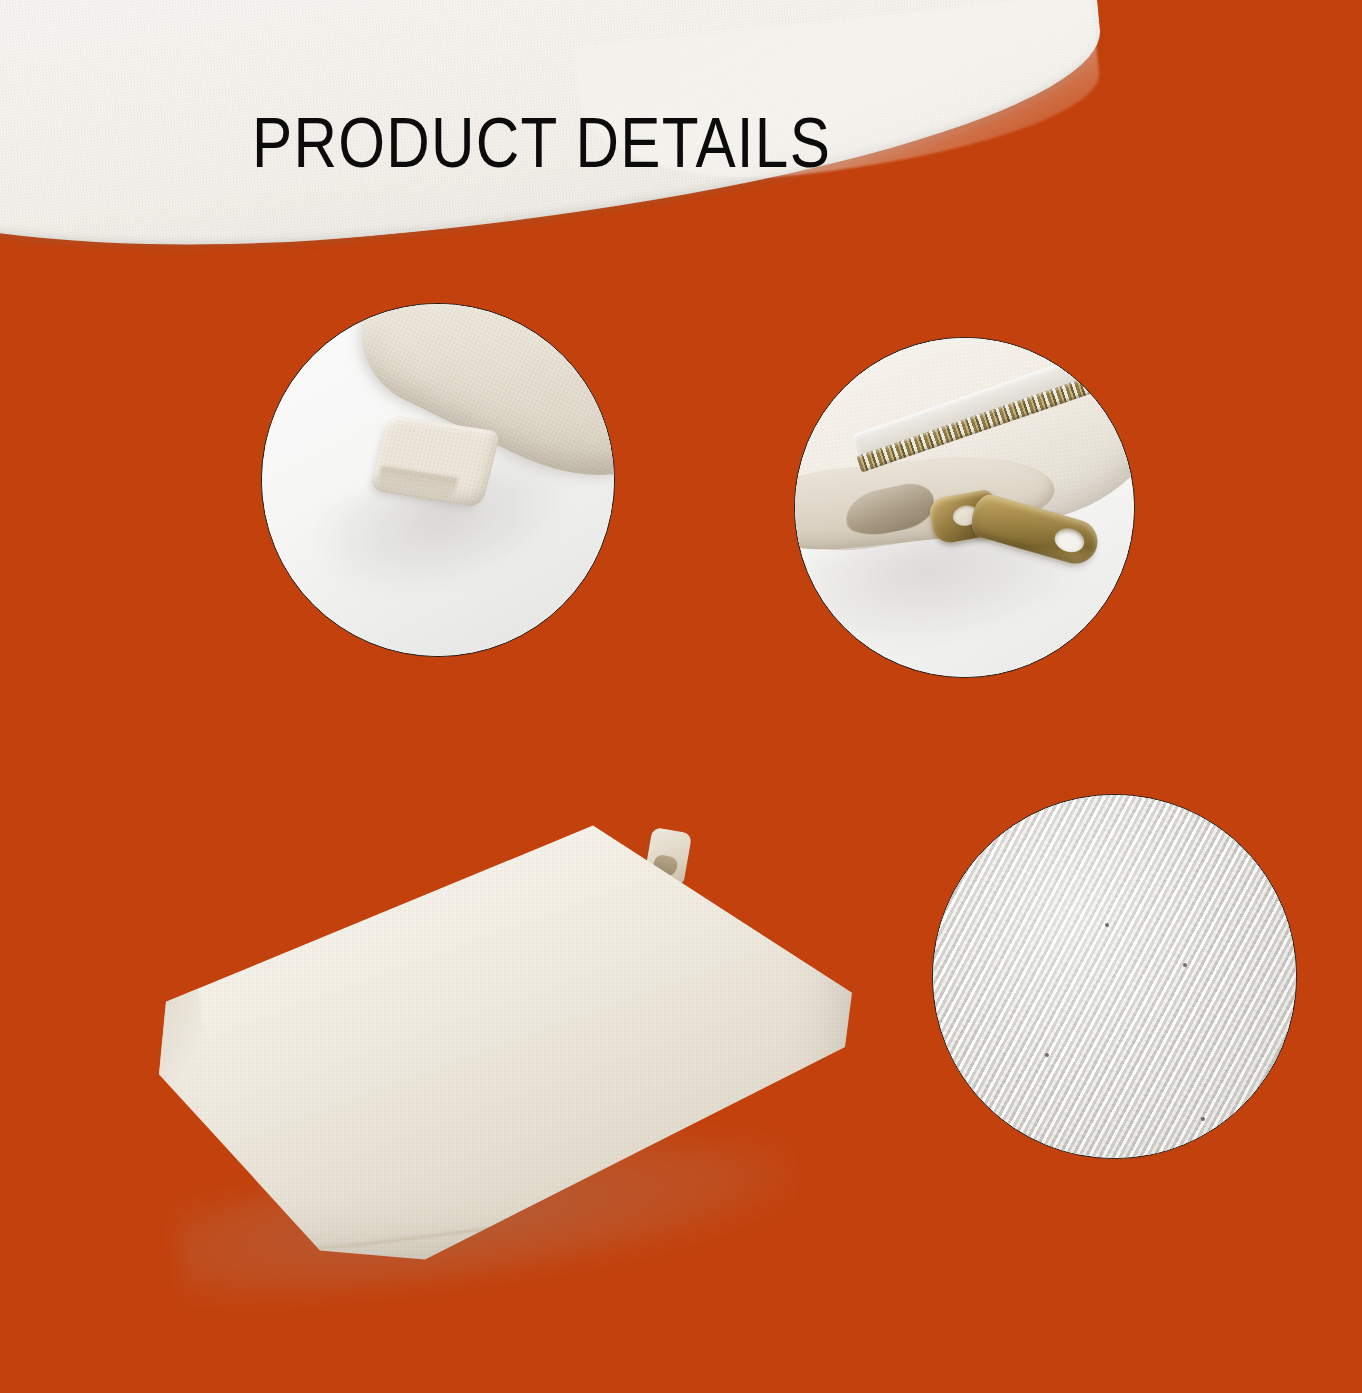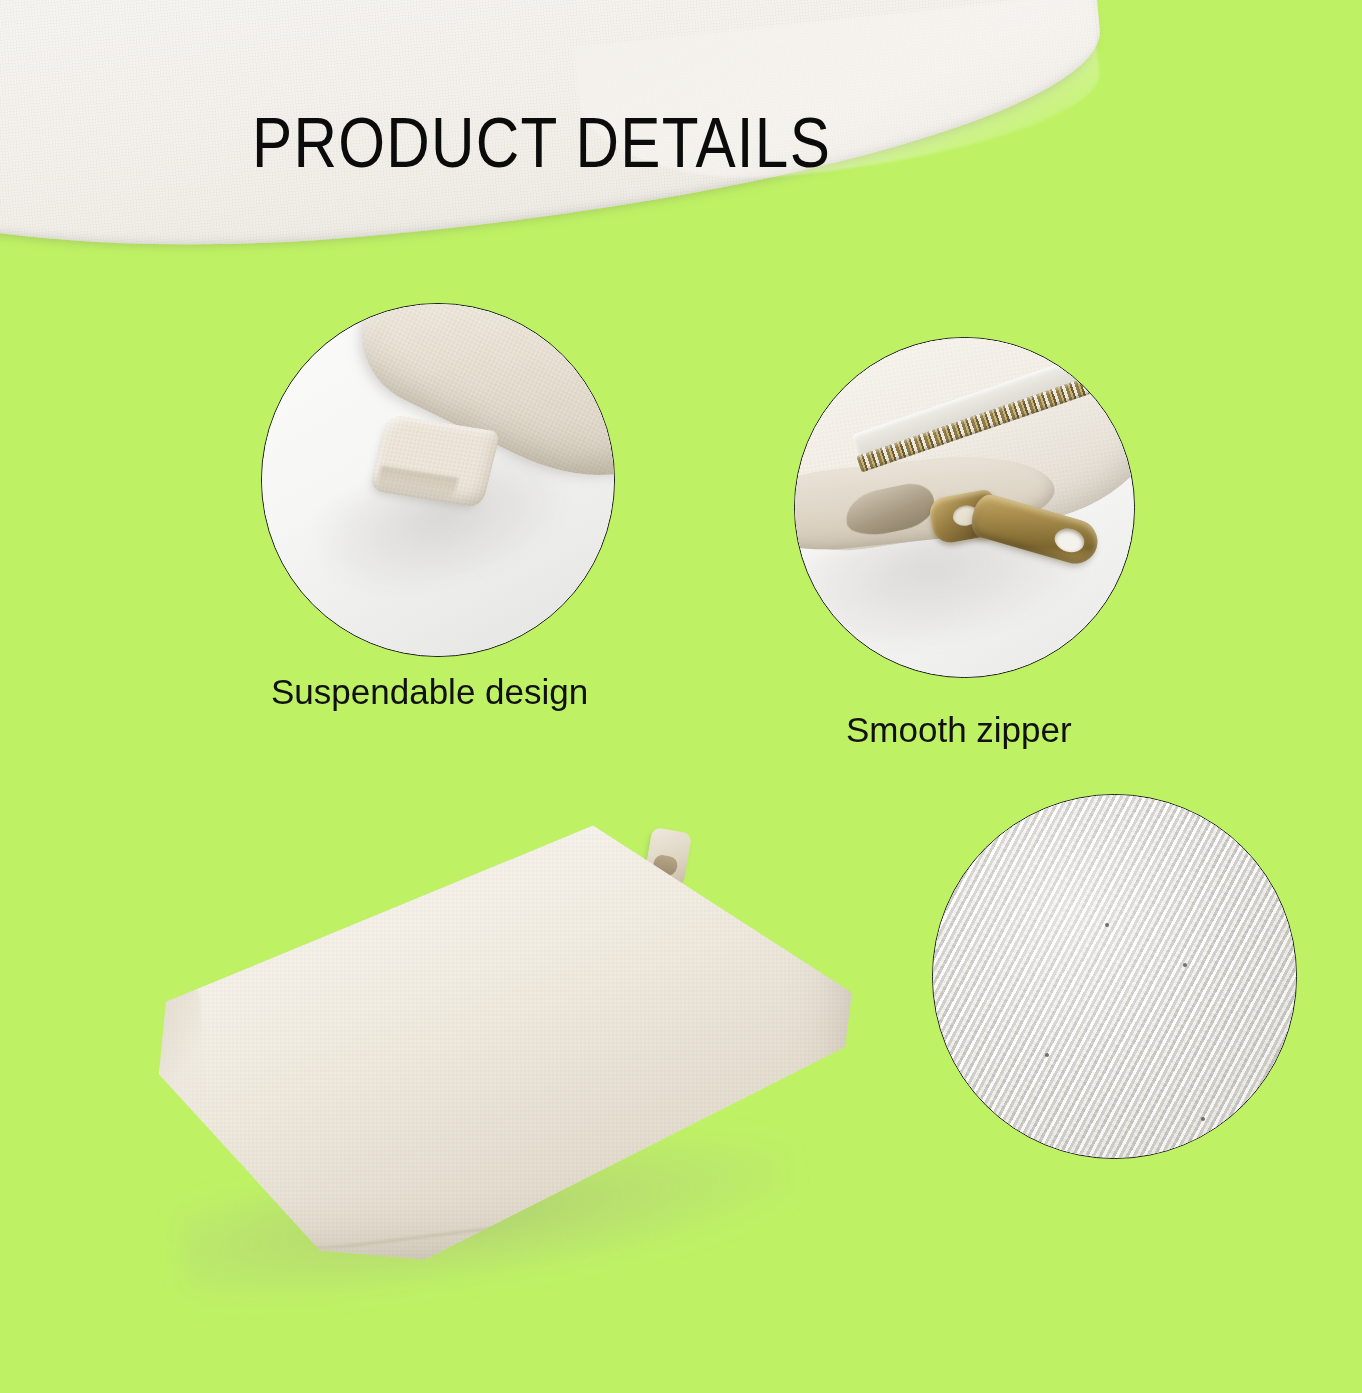--- a/index.html
+++ b/index.html
@@ -9,21 +9,21 @@
     background: #ffffff;
   }
   body {
     font-family: "Liberation Sans", sans-serif;
   }
 
   #page {
     position: relative;
     width: 1362px;
     height: 1393px;
-    background: #bef264;
+    background: #c2410c;
     overflow: hidden;
   }
 
   
   .bg-fabric-wrap {
     position: absolute;
     left: 0;
     top: 0;
     width: 1110px;
     height: 300px;
@@ -403,36 +403,34 @@
 
   <div class="detail-circle" id="circle-suspendable">
     <div class="circle-inner">
       <div class="c1-bg"></div>
       <div class="c1-shadow"></div>
       <div class="c1-strap-main canvas-weave"></div>
       <div class="c1-strap-loop"></div>
       <div class="c1-strap-fold canvas-weave"></div>
     </div>
   </div>
-  <div class="caption" id="caption-suspendable">Suspendable design</div>
 
   <div class="detail-circle" id="circle-zipper">
     <div class="circle-inner">
       <div class="c2-bg"></div>
       <div class="c2-shadow"></div>
       <div class="c2-pouch canvas-weave"></div>
       <div class="c2-pouch-lip"></div>
       <div class="c2-zip-gap"></div>
       <div class="c2-zip-tape"></div>
       <div class="c2-zip-teeth"></div>
       <div class="c2-slider"></div>
       <div class="c2-pull"></div>
     </div>
   </div>
-  <div class="caption" id="caption-zipper">Smooth zipper</div>
 
   <div class="hero-shadow"></div>
   <div class="hero-pouch">
     <div class="hero-tab"></div>
     <div class="hero-body canvas-weave">
       <div class="hero-seam-left"></div>
       <div class="hero-seam-bottom"></div>
     </div>
   </div>
 

